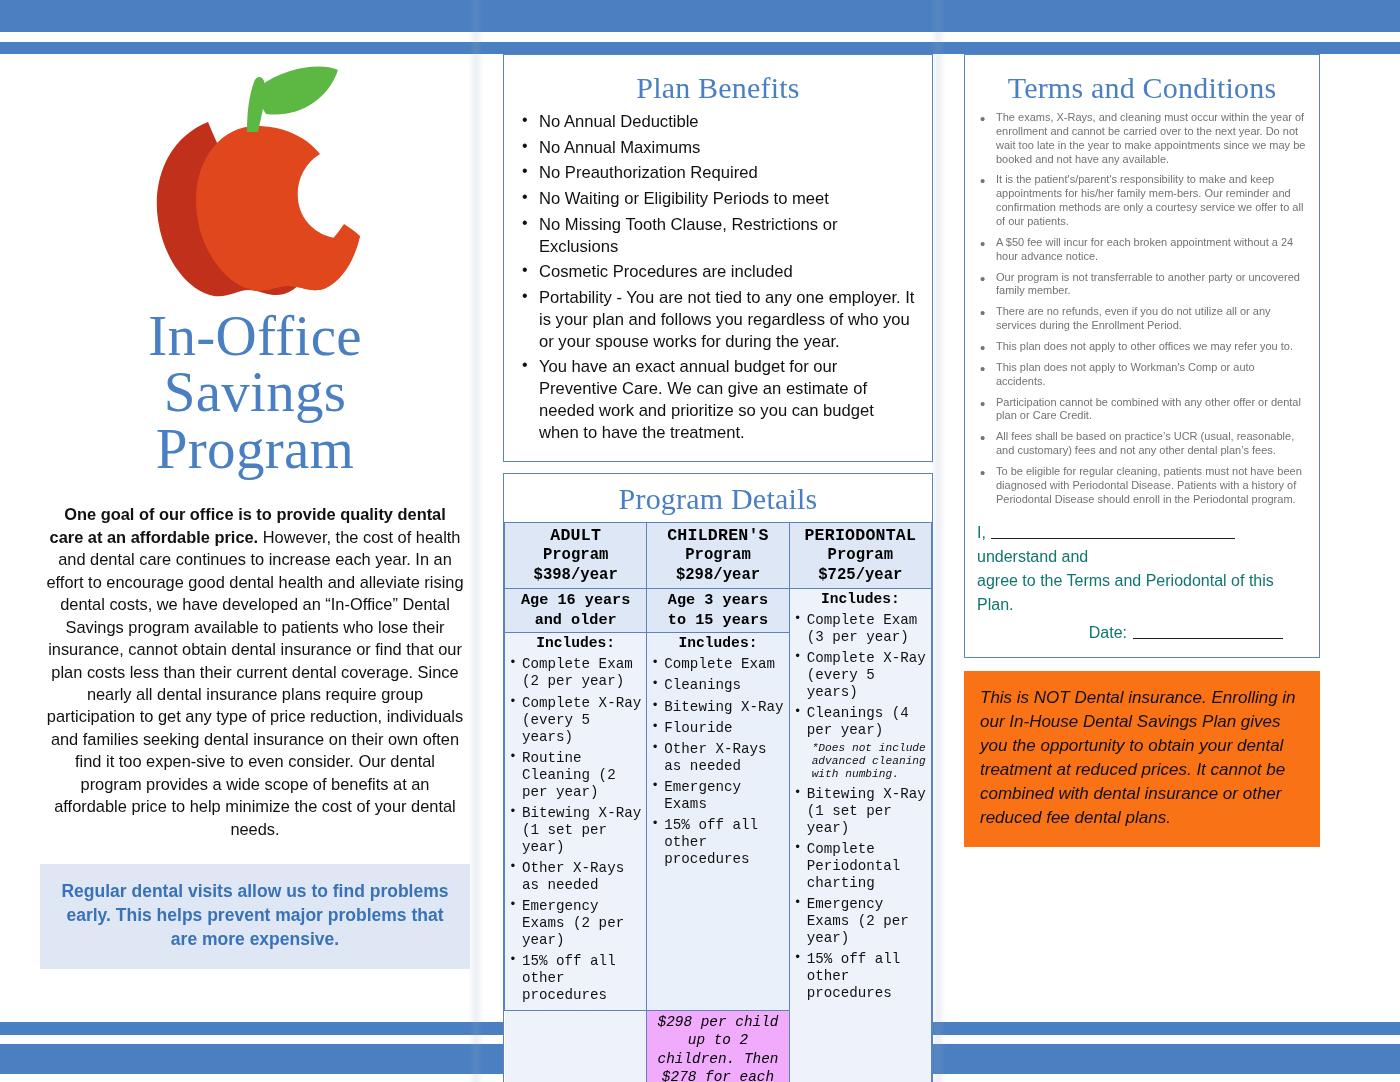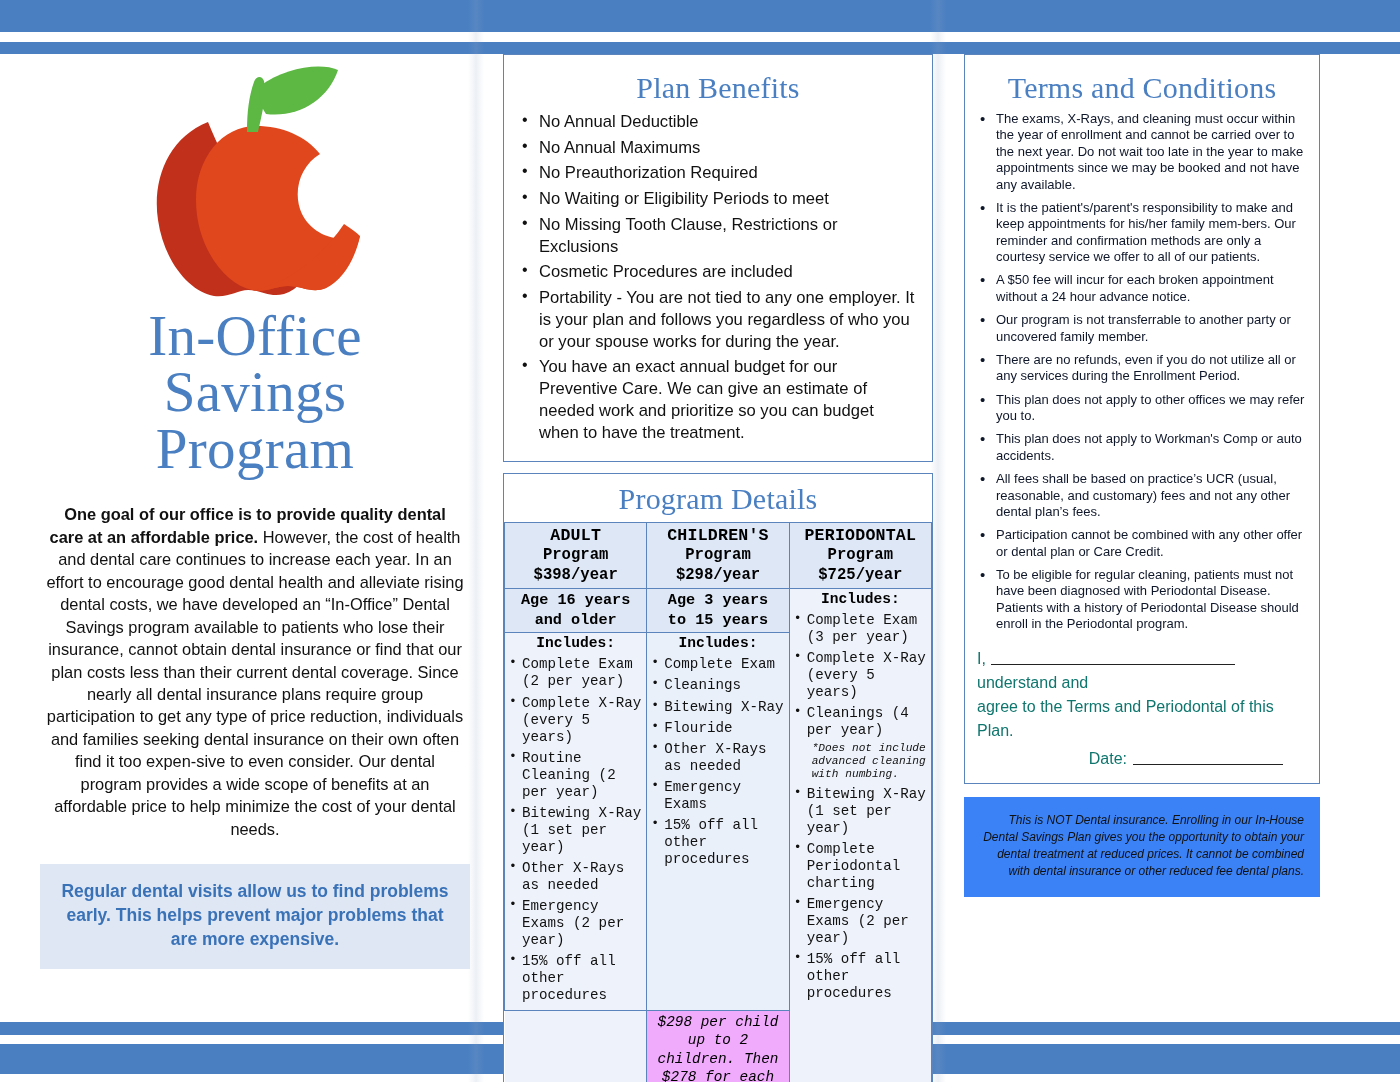--- a/index.html
+++ b/index.html
@@ -146,42 +146,42 @@
     text-align:center;font-style:italic;font-weight:normal;
     font-size:14.4px;line-height:1.28;
     padding:10px 5px 12px 5px;
   }
 
   
   .panel-terms{padding:8px 12px 12px 12px;}
   ul.t{list-style:none;margin:0;padding:0;}
   ul.t li{
     position:relative;padding-left:19px;margin-bottom:7px;
-    font-size:13px;line-height:1.26;color:#0f172a;
+    font-size:11px;line-height:1.26;color:#737373;
   }
   ul.t li:before{content:"\2022";position:absolute;left:3px;top:-1px;font-size:15px;}
   .sig{margin-top:14px;font-size:16px;line-height:1.5;color:#0f766e;}
   .sig .rule{
     display:inline-block;border-bottom:1.4px solid #222;
     width:244px;height:14px;vertical-align:-1px;margin:0 5px;
   }
   .sig .rule-date{
     display:inline-block;border-bottom:1.4px solid #222;
     width:150px;height:14px;vertical-align:-1px;margin-left:6px;
   }
   .sig-date{text-align:right;padding-right:24px;margin-top:4px;}
 
   
   .disclaimer{
     margin-top:13px;
-    background:#3b82f6;
+    background:#f97316;
     font-style:italic;
-    font-size:12px;
+    font-size:17px;
     line-height:1.42;
-    text-align:right;
+    text-align:left;
     color:#111;
     padding:15px 16px 17px 16px;
   }
 </style>
 </head>
 <body>
 
 <div class="bar bar-top-thick"></div>
 <div class="bar bar-top-thin"></div>
 <div class="bar bar-bot-thin"></div>
@@ -320,22 +320,22 @@
     <div class="panel panel-terms">
       <div class="panel-head">Terms and Conditions</div>
       <ul class="t">
         <li>The exams, X-Rays, and cleaning must occur within the year of enrollment and cannot be carried over to the next year. Do not wait too late in the year to make appointments since we may be booked and not have any available.</li>
         <li>It is the patient's/parent's responsibility to make and keep appointments for his/her family mem-bers. Our reminder and confirmation methods are only a courtesy service we offer to all of our patients.</li>
         <li>A $50 fee will incur for each broken appointment without a 24 hour advance notice.</li>
         <li>Our program is not transferrable to another party or uncovered family member.</li>
         <li>There are no refunds, even if you do not utilize all or any services during the Enrollment Period.</li>
         <li>This plan does not apply to other offices we may refer you to.</li>
         <li>This plan does not apply to Workman's Comp or auto accidents.</li>
+        <li>Participation cannot be combined with any other offer or dental plan or Care Credit.</li>
         <li>All fees shall be based on practice’s UCR (usual, reasonable, and customary) fees and not any other dental plan’s fees.</li>
-        <li>Participation cannot be combined with any other offer or dental plan or Care Credit.</li>
         <li>To be eligible for regular cleaning, patients must not have been diagnosed with Periodontal Disease. Patients with a history of Periodontal Disease should enroll in the Periodontal program.</li>
       </ul>
 
       <div class="sig">
         <span>I,</span><span class="rule"></span><span>understand and</span>
         <div>agree to the Terms and Periodontal of this Plan.</div>
         <div class="sig-date">
           <span>Date:</span><span class="rule-date"></span>
         </div>
       </div>

